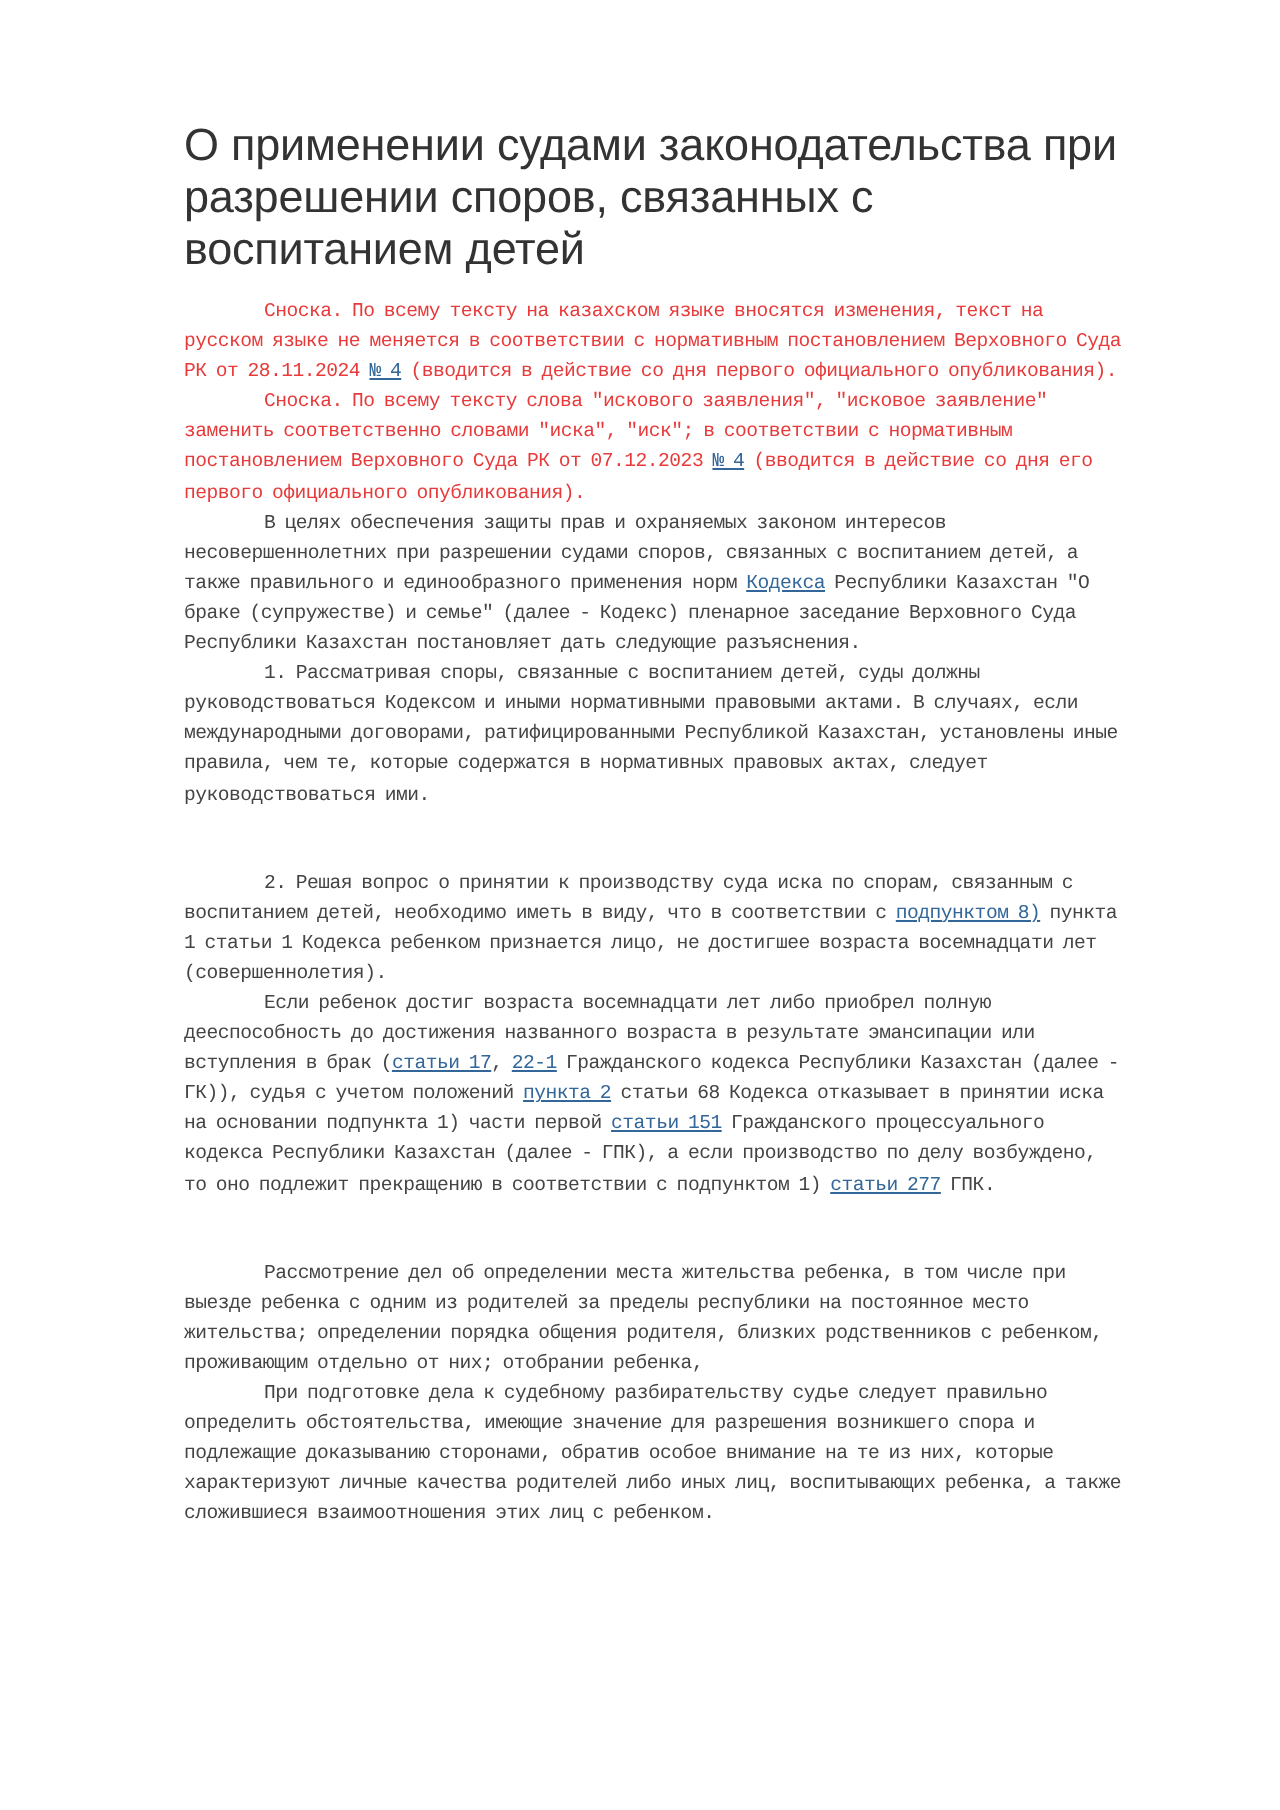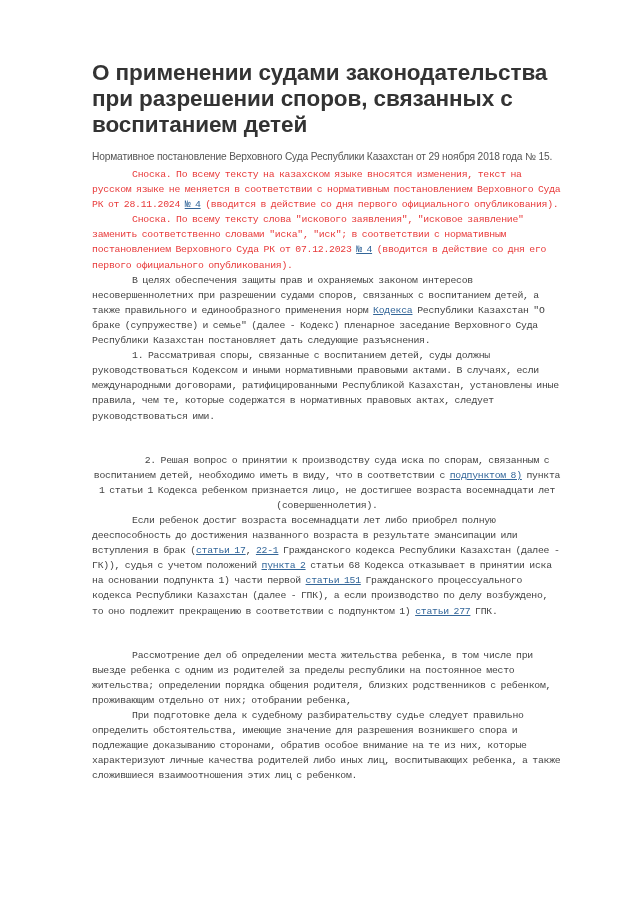--- a/index.html
+++ b/index.html
@@ -1,21 +1,21 @@
 <!DOCTYPE html>
 <html><head>
 <meta charset="utf-8">
 <style>
   html, body { margin: 0; padding: 0; background: #ffffff; }
   body { width: 640px; height: 905px; overflow: hidden; position: relative; }
   .page { position: absolute; left: 92px; top: 60px; width: 470px; }
   .title {
     font-family: "Liberation Sans", sans-serif;
     font-size: 22.5px; line-height: 26px; color: #333333;
-    font-weight: bold; margin: 0 0 10px 0; letter-spacing: -0.1px;
+    font-weight: normal; margin: 0 0 10px 0; letter-spacing: -0.1px;
   }
   .subtitle {
     font-family: "Liberation Sans", sans-serif;
     font-size: 10.2px; line-height: 17px; color: #555555;
     margin: 0 0 2px 0; letter-spacing: -0.15px;
   }
   .body {
     font-family: "Liberation Mono", monospace;
     font-size: 9.8px; line-height: 15.1px; color: #444444;
     letter-spacing: -0.25px; word-spacing: -1px;
@@ -23,32 +23,31 @@
   .body p { margin: 0; text-indent: 40px; text-align: left; }
   .body p.red { color: #e83a3a; }
   .body p.gap { margin-top: 15px; }
   a.lnk { color: #336699; text-decoration: underline; cursor: pointer; }
 </style>
 </head>
 <body>
 
 <div class="page">
   <h1 class="title">О применении судами законодательства при разрешении споров, связанных с воспитанием детей</h1>
-  <div class="subtitle">Нормативное постановление Верховного Суда Республики Казахстан от 29 ноября 2018 года № 15.</div>
 
   <div class="body">
     <p class="red"><span>Сноска. По всему тексту на казахском языке вносятся изменения, текст на русском языке не меняется в соответствии с нормативным постановлением Верховного Суда РК от 28.11.2024 </span><a class="lnk">№ 4</a><span> (вводится в действие со дня первого официального опубликования).</span></p>
 
     <p class="red"><span>Сноска. По всему тексту слова "искового заявления", "исковое заявление" заменить соответственно словами "иска", "иск"; в соответствии с нормативным постановлением Верховного Суда РК от 07.12.2023 </span><a class="lnk">№ 4</a><span> (вводится в действие со дня его первого официального опубликования).</span></p>
 
     <p><span>В целях обеспечения защиты прав и охраняемых законом интересов несовершеннолетних при разрешении судами споров, связанных с воспитанием детей, а также правильного и единообразного применения норм </span><a class="lnk">Кодекса</a><span> Республики Казахстан "О браке (супружестве) и семье" (далее - Кодекс) пленарное заседание Верховного Суда Республики Казахстан постановляет дать следующие разъяснения.</span></p>
 
     <p>1. Рассматривая споры, связанные с воспитанием детей, суды должны руководствоваться Кодексом и иными нормативными правовыми актами. В случаях, если международными договорами, ратифицированными Республикой Казахстан, установлены иные правила, чем те, которые содержатся в нормативных правовых актах, следует руководствоваться ими.</p>
 
-    <p class="gap" style="margin-top:29px;text-align:center;"><span>2. Решая вопрос о принятии к производству суда иска по спорам, связанным с воспитанием детей, необходимо иметь в виду, что в соответствии с </span><a class="lnk">подпунктом 8)</a><span> пункта 1 статьи 1 Кодекса ребенком признается лицо, не достигшее возраста восемнадцати лет (совершеннолетия).</span></p>
+    <p class="gap" style="margin-top:29px;"><span>2. Решая вопрос о принятии к производству суда иска по спорам, связанным с воспитанием детей, необходимо иметь в виду, что в соответствии с </span><a class="lnk">подпунктом 8)</a><span> пункта 1 статьи 1 Кодекса ребенком признается лицо, не достигшее возраста восемнадцати лет (совершеннолетия).</span></p>
 
     <p><span>Если ребенок достиг возраста восемнадцати лет либо приобрел полную дееспособность до достижения названного возраста в результате эмансипации или вступления в брак (</span><a class="lnk">статьи 17</a><span>, </span><a class="lnk">22-1</a><span> Гражданского кодекса Республики Казахстан (далее - ГК)), судья с учетом положений </span><a class="lnk">пункта 2</a><span> статьи 68 Кодекса отказывает в принятии иска на основании подпункта 1) части первой </span><a class="lnk">статьи 151</a><span> Гражданского процессуального кодекса Республики Казахстан (далее - ГПК), а если производство по делу возбуждено, то оно подлежит прекращению в соответствии с подпунктом 1) </span><a class="lnk">статьи 277</a><span> ГПК.</span></p>
 
     <p style="margin-top:29px;">Рассмотрение дел об определении места жительства ребенка, в том числе при выезде ребенка с одним из родителей за пределы республики на постоянное место жительства; определении порядка общения родителя, близких родственников с ребенком, проживающим отдельно от них; отобрании ребенка,</p>
 
     <p>При подготовке дела к судебному разбирательству судье следует правильно определить обстоятельства, имеющие значение для разрешения возникшего спора и подлежащие доказыванию сторонами, обратив особое внимание на те из них, которые характеризуют личные качества родителей либо иных лиц, воспитывающих ребенка, а также сложившиеся взаимоотношения этих лиц с ребенком.</p>
   </div>
 </div>
 
 </body></html>

